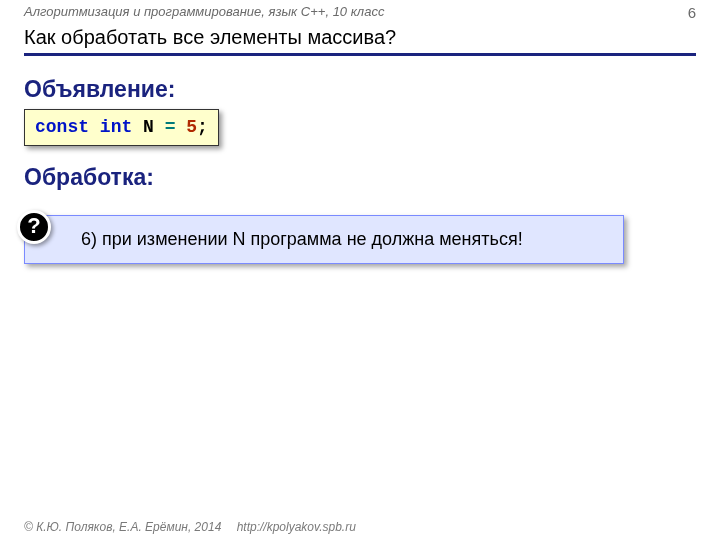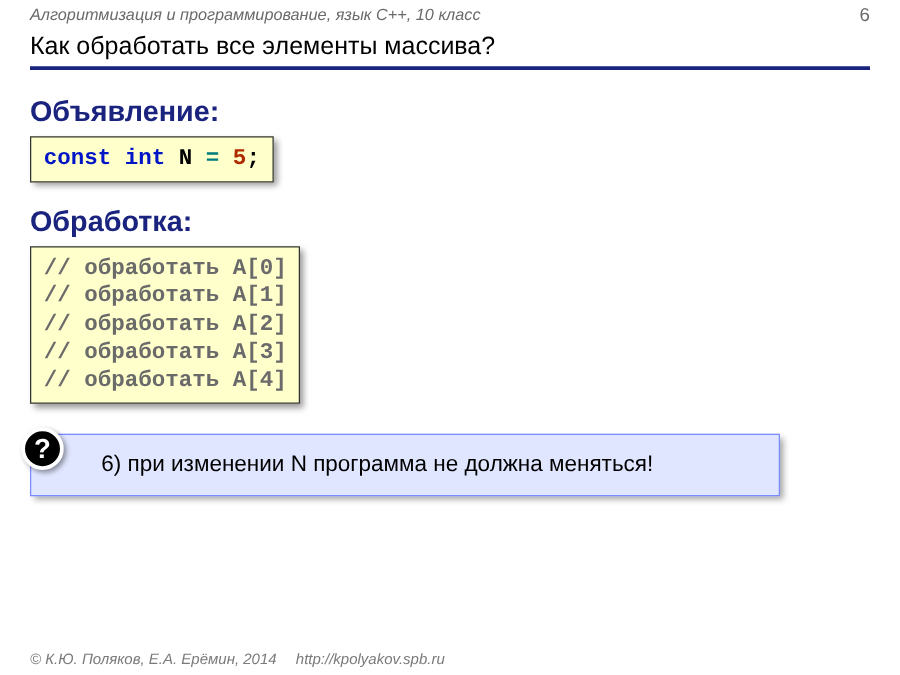--- a/index.html
+++ b/index.html
@@ -43,27 +43,20 @@
           <span class="kw-blue">int</span>
           <span>N</span>
           <span class="kw-teal">=</span>
           <span class="lit">5</span><span>;</span>
         </div>
       </div>
     </div>
 
     <div>
       <div class="section-label">Обработка:</div>
-      <div class="codebox">
-        <div class="comment">// обработать A[0]</div>
-        <div class="comment">// обработать A[1]</div>
-        <div class="comment">// обработать A[2]</div>
-        <div class="comment">// обработать A[3]</div>
-        <div class="comment">// обработать A[4]</div>
-      </div>
     </div>
 
     <div class="infobox">
       <div class="qmark">?</div>
       <div>6) при изменении N программа не должна меняться!</div>
     </div>
 
   </div>
 
   <div class="footer">

